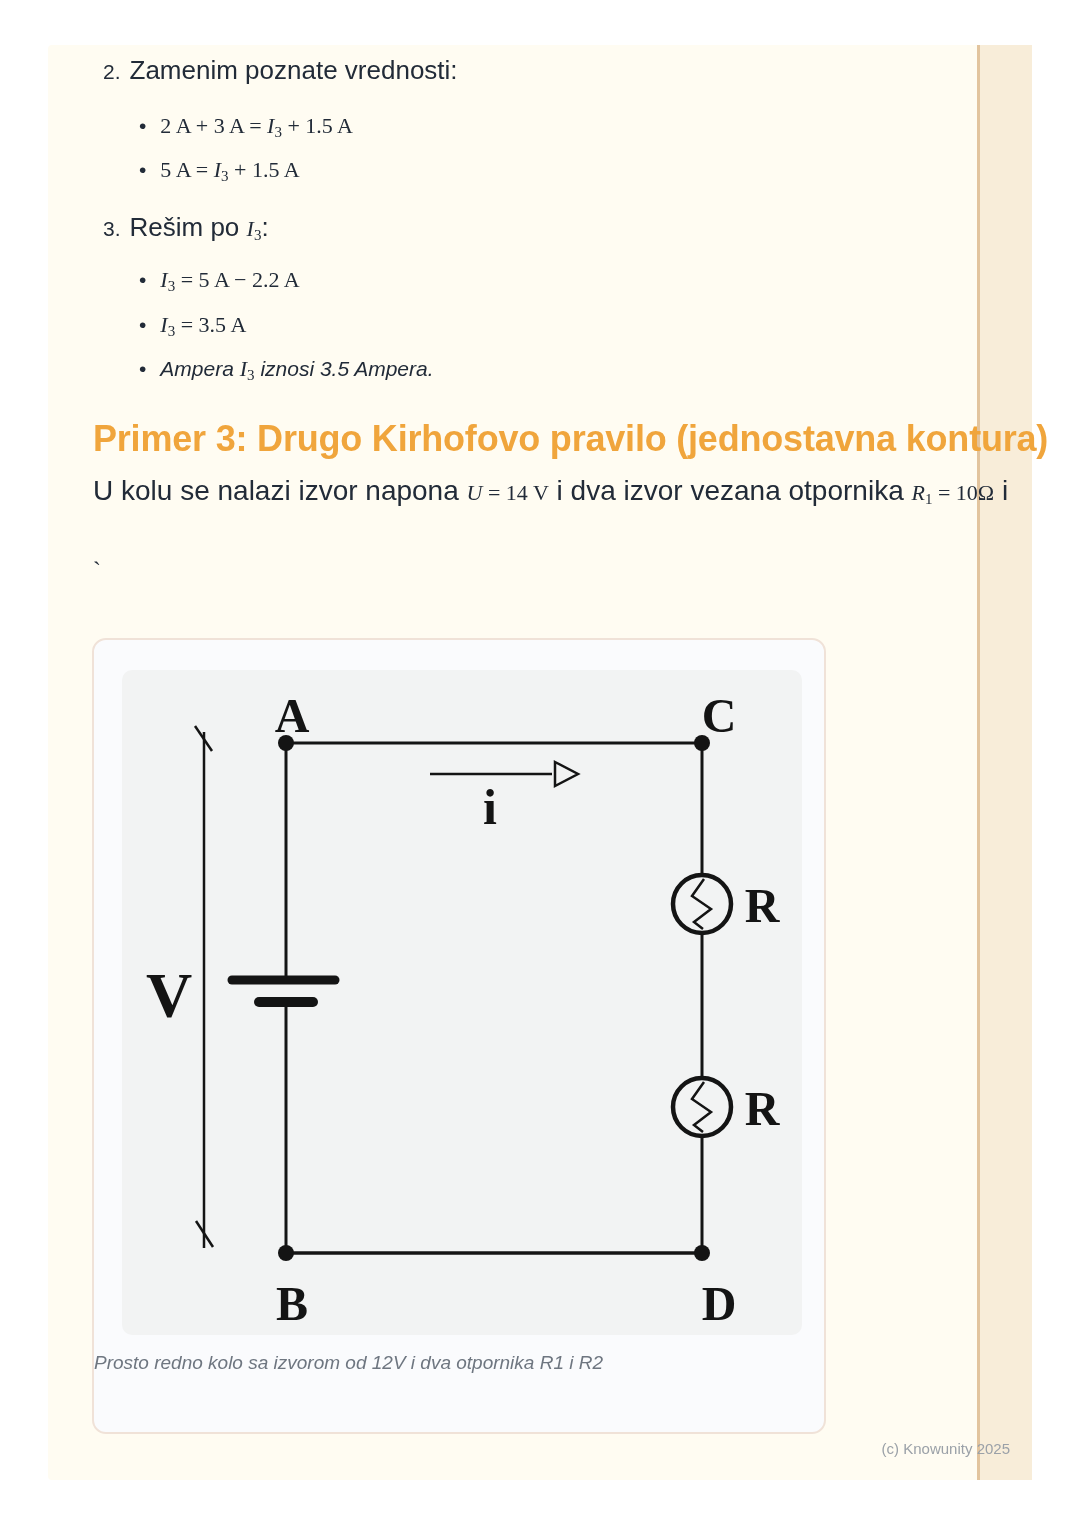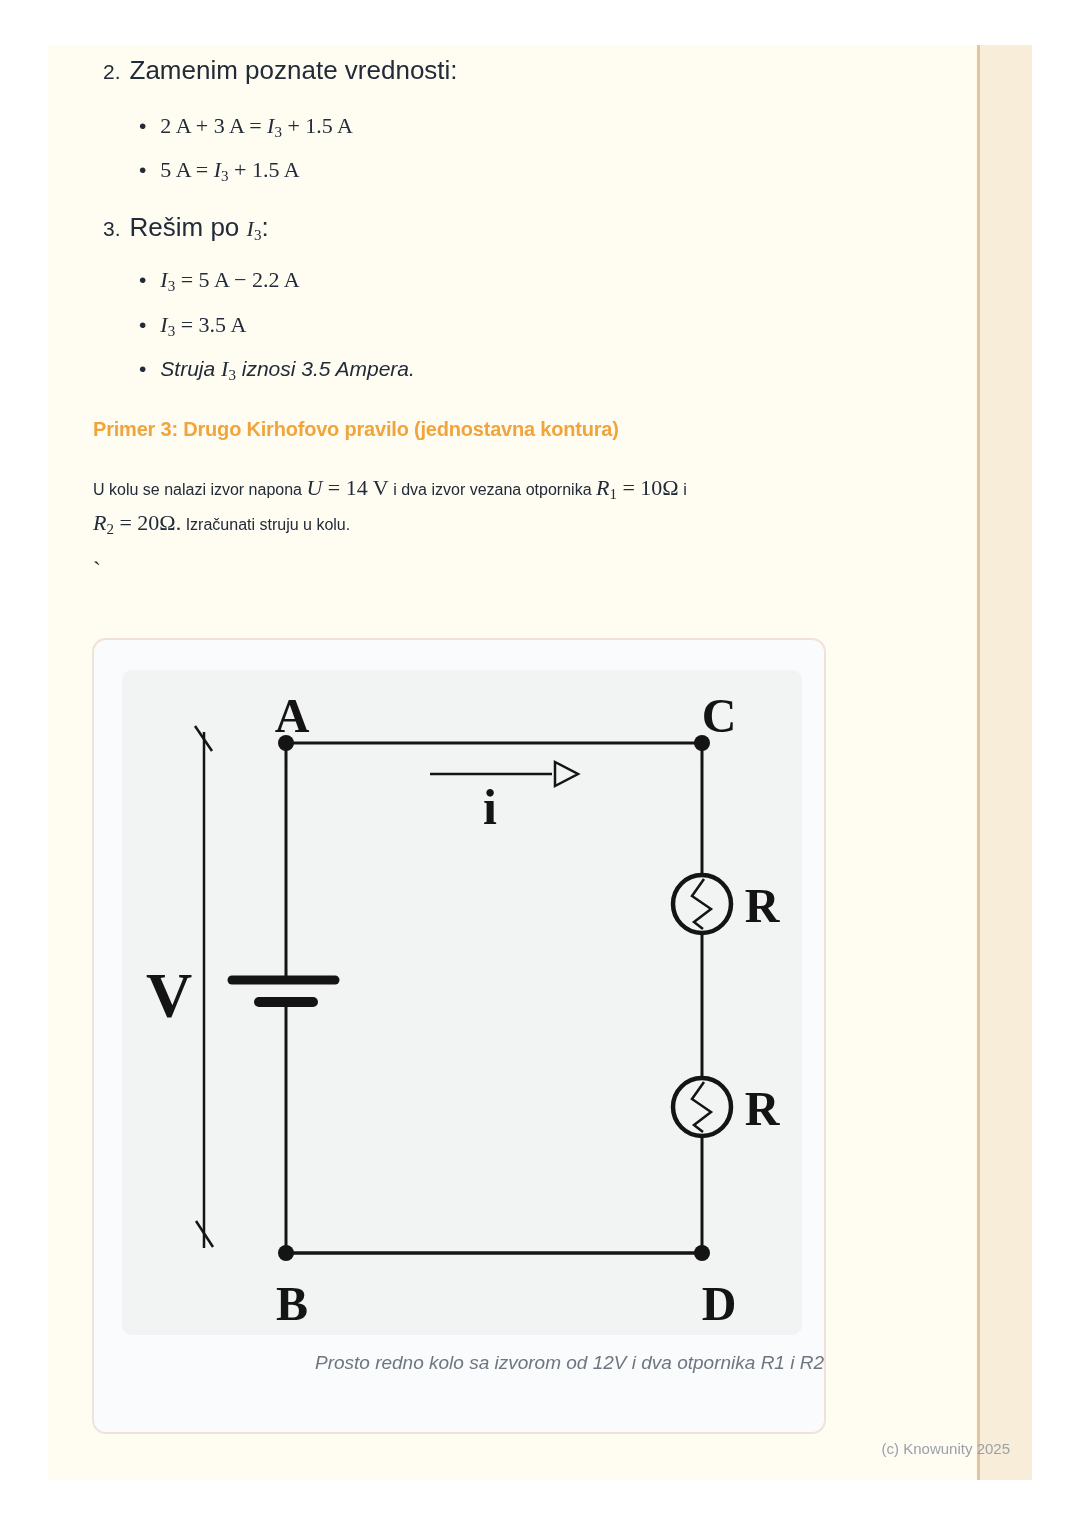--- a/index.html
+++ b/index.html
@@ -19,30 +19,30 @@
   .abs{position:absolute;}
   .step-head{font-size:21px;line-height:26px;white-space:nowrap;}
   .step-num{display:inline-block;margin-right:9px;}
   .bullet-row{display:flex;align-items:baseline;white-space:nowrap;}
   .dot{font-size:21px;margin-right:14px;color:var(--body-text);}
   .seg-sans{font-size:26px;}
   .seg-it-sans{font-size:21px;font-style:italic;}
   .seg-serif{font-family:"Liberation Serif",serif;font-size:22px;}
   .seg-it-serif{font-family:"Liberation Serif",serif;font-size:22px;font-style:italic;}
   .seg-sub-serif{font-family:"Liberation Serif",serif;font-size:15px;vertical-align:-4px;}
-  .para .seg-sans,.para .seg-it-sans{font-size:16px;}
-  h2.heading{font-size:20px;font-weight:bold;color:var(--heading);
+  .para .seg-sans,.para .seg-it-sans{font-size:28px;}
+  h2.heading{font-size:36px;font-weight:bold;color:var(--heading);
     letter-spacing:-0.2px;white-space:nowrap;}
   .para-line{height:35px;white-space:nowrap;}
   .stray{font-family:"Liberation Serif",serif;font-size:24px;color:var(--body-text);}
   .figure-card{position:absolute;left:44px;top:593px;width:734px;height:796px;
     background:var(--figure-bg);border:2px solid var(--figure-border);border-radius:14px;}
   .circuit-image{position:absolute;left:28px;top:30px;width:680px;height:665px;
     background:var(--image-bg);border-radius:10px;overflow:hidden;}
-  .figure-caption{position:absolute;left:0;top:712px;width:100%;text-align:right;
+  .figure-caption{position:absolute;left:0;top:712px;width:100%;text-align:left;
     font-size:19px;font-style:italic;color:var(--caption);}
   .footer{position:absolute;right:22px;top:1395px;font-size:15px;color:var(--footer);
     z-index:5;white-space:nowrap;margin-left:44px;}
   svg text{font-family:"Liberation Serif",serif;font-weight:bold;fill:var(--ink);}
 </style>
 </head>
 <body>
 
 <div class="page">
   <div class="margin-line"></div>
@@ -66,28 +66,27 @@
   <div class="abs bullet-row" style="left:91px;top:222px">
     <span class="dot">•</span>
     <span><span class="seg-it-serif">I</span><span class="seg-sub-serif">3</span><span class="seg-serif"> = 5 A − 2.2 A</span></span>
   </div>
   <div class="abs bullet-row" style="left:91px;top:267px">
     <span class="dot">•</span>
     <span><span class="seg-it-serif">I</span><span class="seg-sub-serif">3</span><span class="seg-serif"> = 3.5 A</span></span>
   </div>
   <div class="abs bullet-row" style="left:91px;top:311px">
     <span class="dot">•</span>
-    <span><span class="seg-it-sans">Struja </span><span class="seg-it-serif">I</span><span class="seg-sub-serif">3</span><span class="seg-it-sans"> iznosi 3.5 Ampera.</span></span>
+    <span><span class="seg-it-sans">Ampera </span><span class="seg-it-serif">I</span><span class="seg-sub-serif">3</span><span class="seg-it-sans"> iznosi 3.5 Ampera.</span></span>
   </div>
 
   <h2 class="heading abs" style="left:45px;top:373px">Primer 3: Drugo Kirhofovo pravilo (jednostavna kontura)</h2>
 
   <div class="abs para" style="left:45px;top:430px">
     <div class="para-line"><span class="seg-sans">U kolu se nalazi izvor napona </span><span class="seg-it-serif">U</span><span class="seg-serif"> = 14 V</span><span class="seg-sans"> i dva izvor vezana otpornika </span><span class="seg-it-serif">R</span><span class="seg-sub-serif">1</span><span class="seg-serif"> = 10Ω</span><span class="seg-sans"> i</span></div>
-    <div class="para-line"><span class="seg-it-serif">R</span><span class="seg-sub-serif">2</span><span class="seg-serif"> = 20Ω.</span><span class="seg-sans"> Izračunati struju u kolu.</span></div>
   </div>
 
   <div class="abs stray" style="left:45px;top:512px">`</div>
 
   <div class="figure-card">
     <div class="circuit-image">
       <svg width="680" height="665" viewBox="0 0 680 665">
         <g stroke="#141414" fill="none">
 
           <line x1="164" y1="73" x2="580" y2="73" stroke-width="3"></line>

